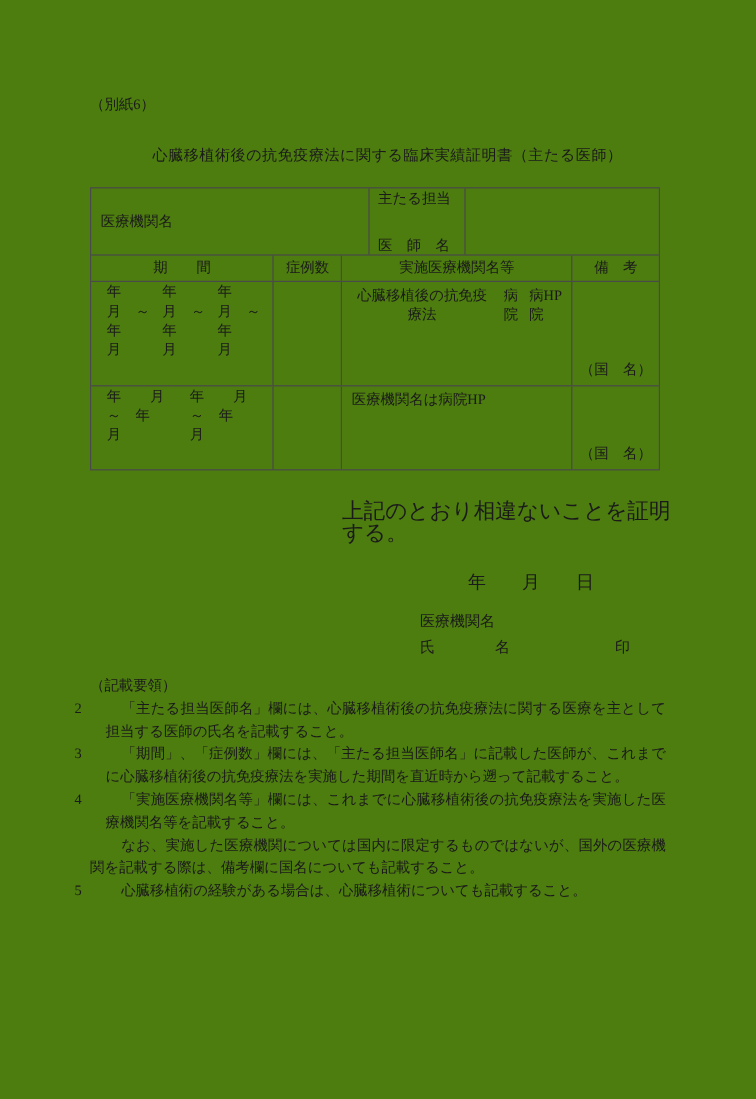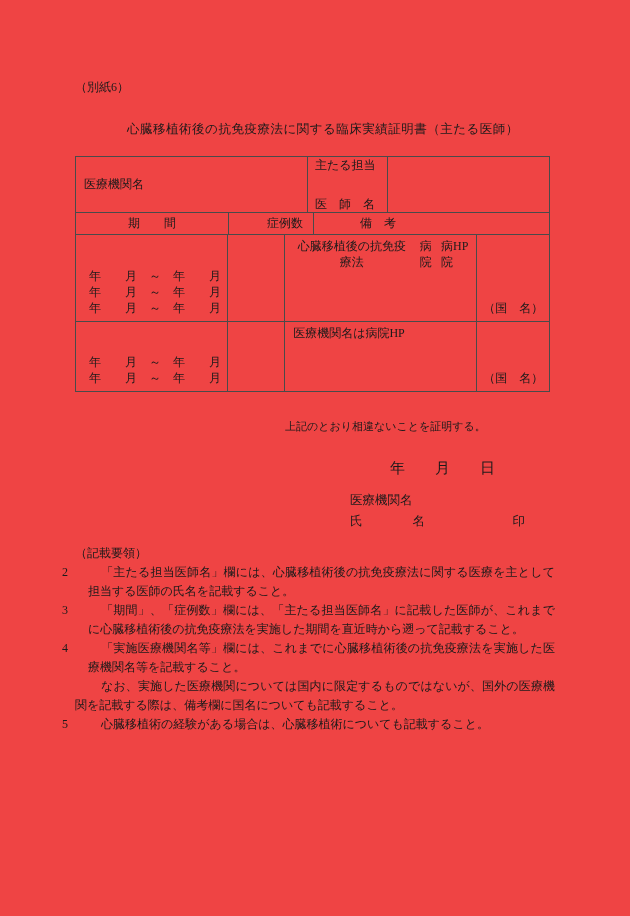--- a/index.html
+++ b/index.html
@@ -1,54 +1,54 @@
 <!DOCTYPE html>
 <html><head>
 <meta charset="utf-8">
 <style>
   * { margin:0; padding:0; box-sizing:border-box; }
   html,body { background:#e8e8e8; }
   body { font-family:"Liberation Serif","DejaVu Serif",serif; color:#1a1a1a; }
   .page {
     position:relative; width:630px; height:916px; margin:0 auto;
-    background:#ef4444; padding:80px 59px 0 75px; overflow:hidden;
+    background:#4d7c0f; padding:80px 59px 0 75px; overflow:hidden;
   }
   .attachment { font-size:12px; line-height:14px; }
   .doc-title { text-align:center; font-size:12.5px; line-height:16px; margin-top:27px; letter-spacing:0.5px; }
 
   
   .form-table { margin-top:19px; width:475px; border:1px solid #4a4a4a; font-size:12px; }
   .t-row { display:flex; border-bottom:1px solid #4a4a4a; }
   .t-row:last-child { border-bottom:none; }
   .t-cell { border-right:1px solid #4a4a4a; }
   .t-cell.last { border-right:none; }
 
   .t-top { height:56px; }
   .c-inst-label { width:233px; display:flex; align-items:center; padding-left:8px; }
   .c-phys-label { width:80px; display:flex; flex-direction:column; justify-content:center; padding-left:7px; line-height:19px;gap:20px; }
   .c-top-blank { width:162px; }
 
-  .t-head { height:22px; line-height:21px; text-align:center;gap:28px; }
+  .t-head { height:22px; line-height:21px; text-align:center; }
   .h-period { width:153px; }
   .h-cases { width:57px; }
   .h-inst { width:193px; }
   .h-remarks { width:72px; }
 
   .t-section { }
   .sec1 { height:87px; }
   .sec2 { height:69px; }
-  .s-period { width:153px; display:flex; flex-direction:column; justify-content:flex-end; padding:0 0 5px 13px; line-height:16px; }
+  .s-period { width:153px; display:flex; flex-direction:row; justify-content:flex-start; padding:0 0 5px 13px; line-height:16px; }
   .s-cases { width:57px; }
   .s-inst { width:193px; display:flex; flex-direction:row; padding:3px 8px 5px 8px; line-height:16px; }
   .s-inst .sec-title { text-align:center; margin-bottom:auto; }
   .s-inst .line { text-align:right; }
   .s-remarks { width:72px; display:flex; flex-direction:column; justify-content:flex-end; align-items:center; padding-bottom:5px; line-height:16px; }
 
   
-  .certify-statement { margin-top:25px; margin-left:210px; font-size:11px; line-height:18px; }
+  .certify-statement { margin-top:25px; margin-left:210px; font-size:18px; line-height:18px; }
   .certify-date { margin-top:24px; margin-left:315px; font-size:15px; line-height:18px; }
   .certify-inst { margin-top:14px; margin-left:275px; font-size:12.5px; line-height:18px; }
   .certify-name { margin-top:3px; margin-left:275px; width:175px; display:flex; justify-content:space-between; font-size:12.5px; line-height:18px; }
 
   
   .notes { margin-top:14px; font-size:12px; line-height:19px; width:480px; }
   .notes-heading { }
   .note-item { text-align:justify; padding-left:13px; text-indent:-13px; }
   .note-num { display:inline-block; width:26px; }
   .note-cont { text-align:justify; text-indent:26px; }
@@ -71,20 +71,21 @@
       <div class="t-cell c-phys-label">
         <span>主たる担当</span>
         <span>医　師　名</span>
       </div>
       <div class="t-cell c-top-blank last"></div>
     </div>
 
     <div class="t-row t-head">
       <div class="t-cell h-period">期　　間</div>
       <div class="t-cell h-cases">症例数</div>
+      <div class="t-cell h-inst">実施医療機関名等</div>
       <div class="t-cell h-remarks last">備　考</div>
     </div>
 
     <div class="t-row t-section sec1">
       <div class="t-cell s-period">
         <div class="line">年　　月　～　年　　月</div>
         <div class="line">年　　月　～　年　　月</div>
         <div class="line">年　　月　～　年　　月</div>
       </div>
       <div class="t-cell s-cases"></div>

